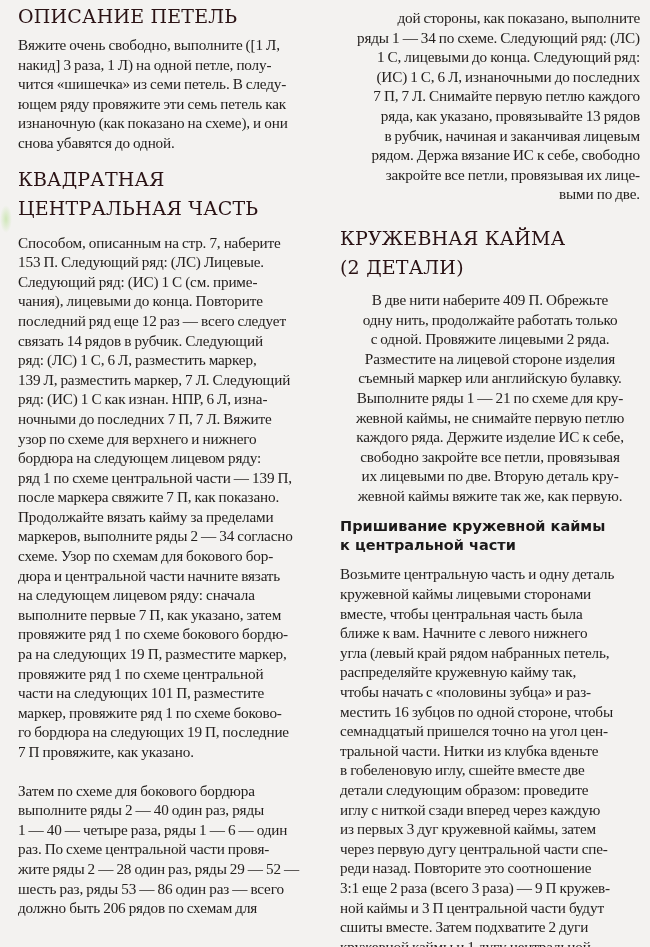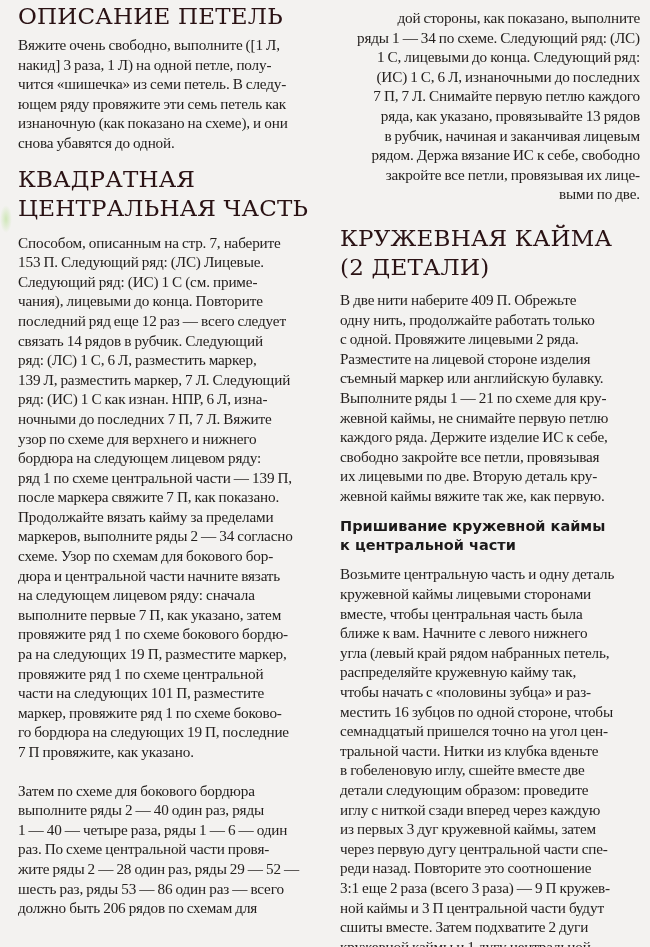--- a/index.html
+++ b/index.html
@@ -10,21 +10,21 @@
     color: #1e1a18;
     position: relative;
   }
   .page { position: absolute; inset: 0; }
   .col { position: absolute; top: 0; }
   .col-left { left: 18px; width: 302px; }
   .col-right { left: 340px; width: 300px; }
 
   .h-main {
     font-family: "DejaVu Serif", "Liberation Serif", serif;
-    font-size: 23px;
+    font-size: 19px;
     line-height: 29px;
     color: #2a1214;
     letter-spacing: 0.2px;
     margin: 0;
     font-weight: normal;
     text-transform: uppercase;
   }
   .h-sub {
     font-family: "DejaVu Sans", "Liberation Sans", sans-serif;
     font-weight: bold;
@@ -121,21 +121,21 @@
         <span class="line">в рубчик, начиная и заканчивая лицевым</span>
         <span class="line">рядом. Держа вязание ИС к себе, свободно</span>
         <span class="line">закройте все петли, провязывая их лице-</span>
         <span class="line">выми по две.</span>
       </div>
 
     <h1 class="h-main" style="margin-top:20px;">
       <span class="line">КРУЖЕВНАЯ КАЙМА</span>
       <span class="line">(2 ДЕТАЛИ)</span>
     </h1>
-    <div class="p" style="margin-top:8px;" id="p-s3">
+    <div class="p" style="margin-top:8px;text-align:center;" id="p-s3">
         <span class="line">В две нити наберите 409 П. Обрежьте</span>
         <span class="line">одну нить, продолжайте работать только</span>
         <span class="line">с одной. Провяжите лицевыми 2 ряда.</span>
         <span class="line">Разместите на лицевой стороне изделия</span>
         <span class="line">съемный маркер или английскую булавку.</span>
         <span class="line">Выполните ряды 1 — 21 по схеме для кру-</span>
         <span class="line">жевной каймы, не снимайте первую петлю</span>
         <span class="line">каждого ряда. Держите изделие ИС к себе,</span>
         <span class="line">свободно закройте все петли, провязывая</span>
         <span class="line">их лицевыми по две. Вторую деталь кру-</span>

